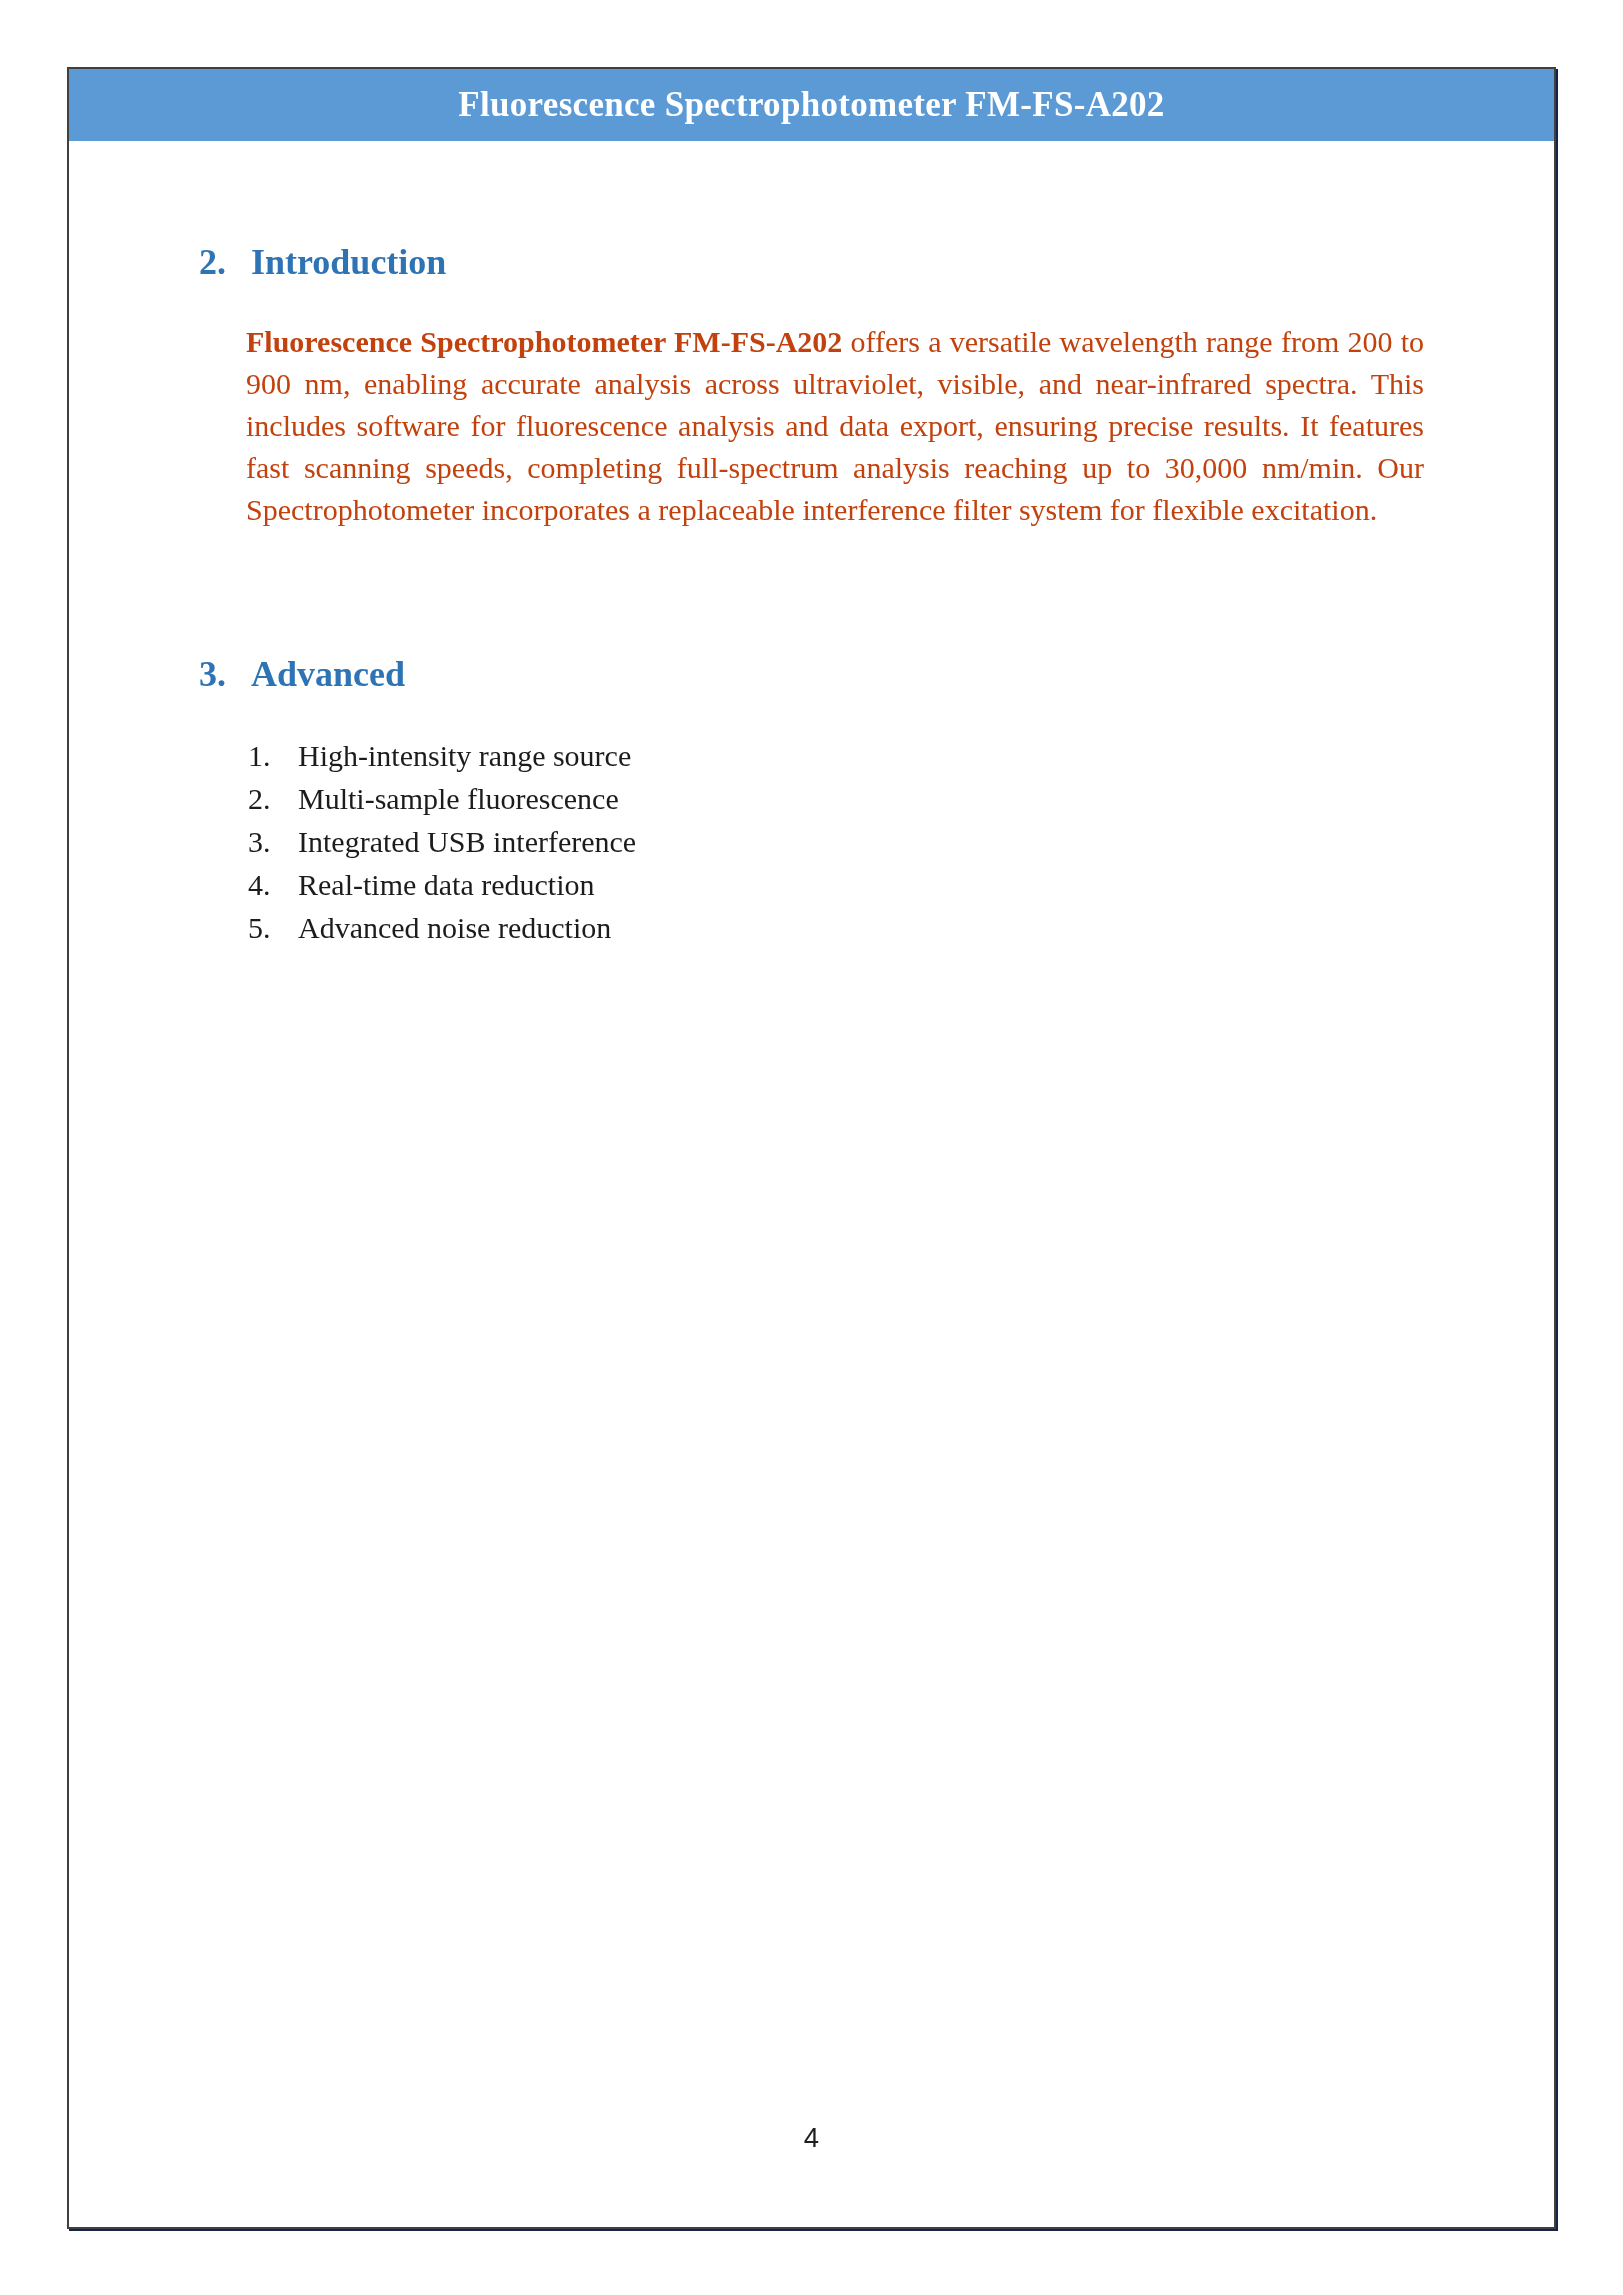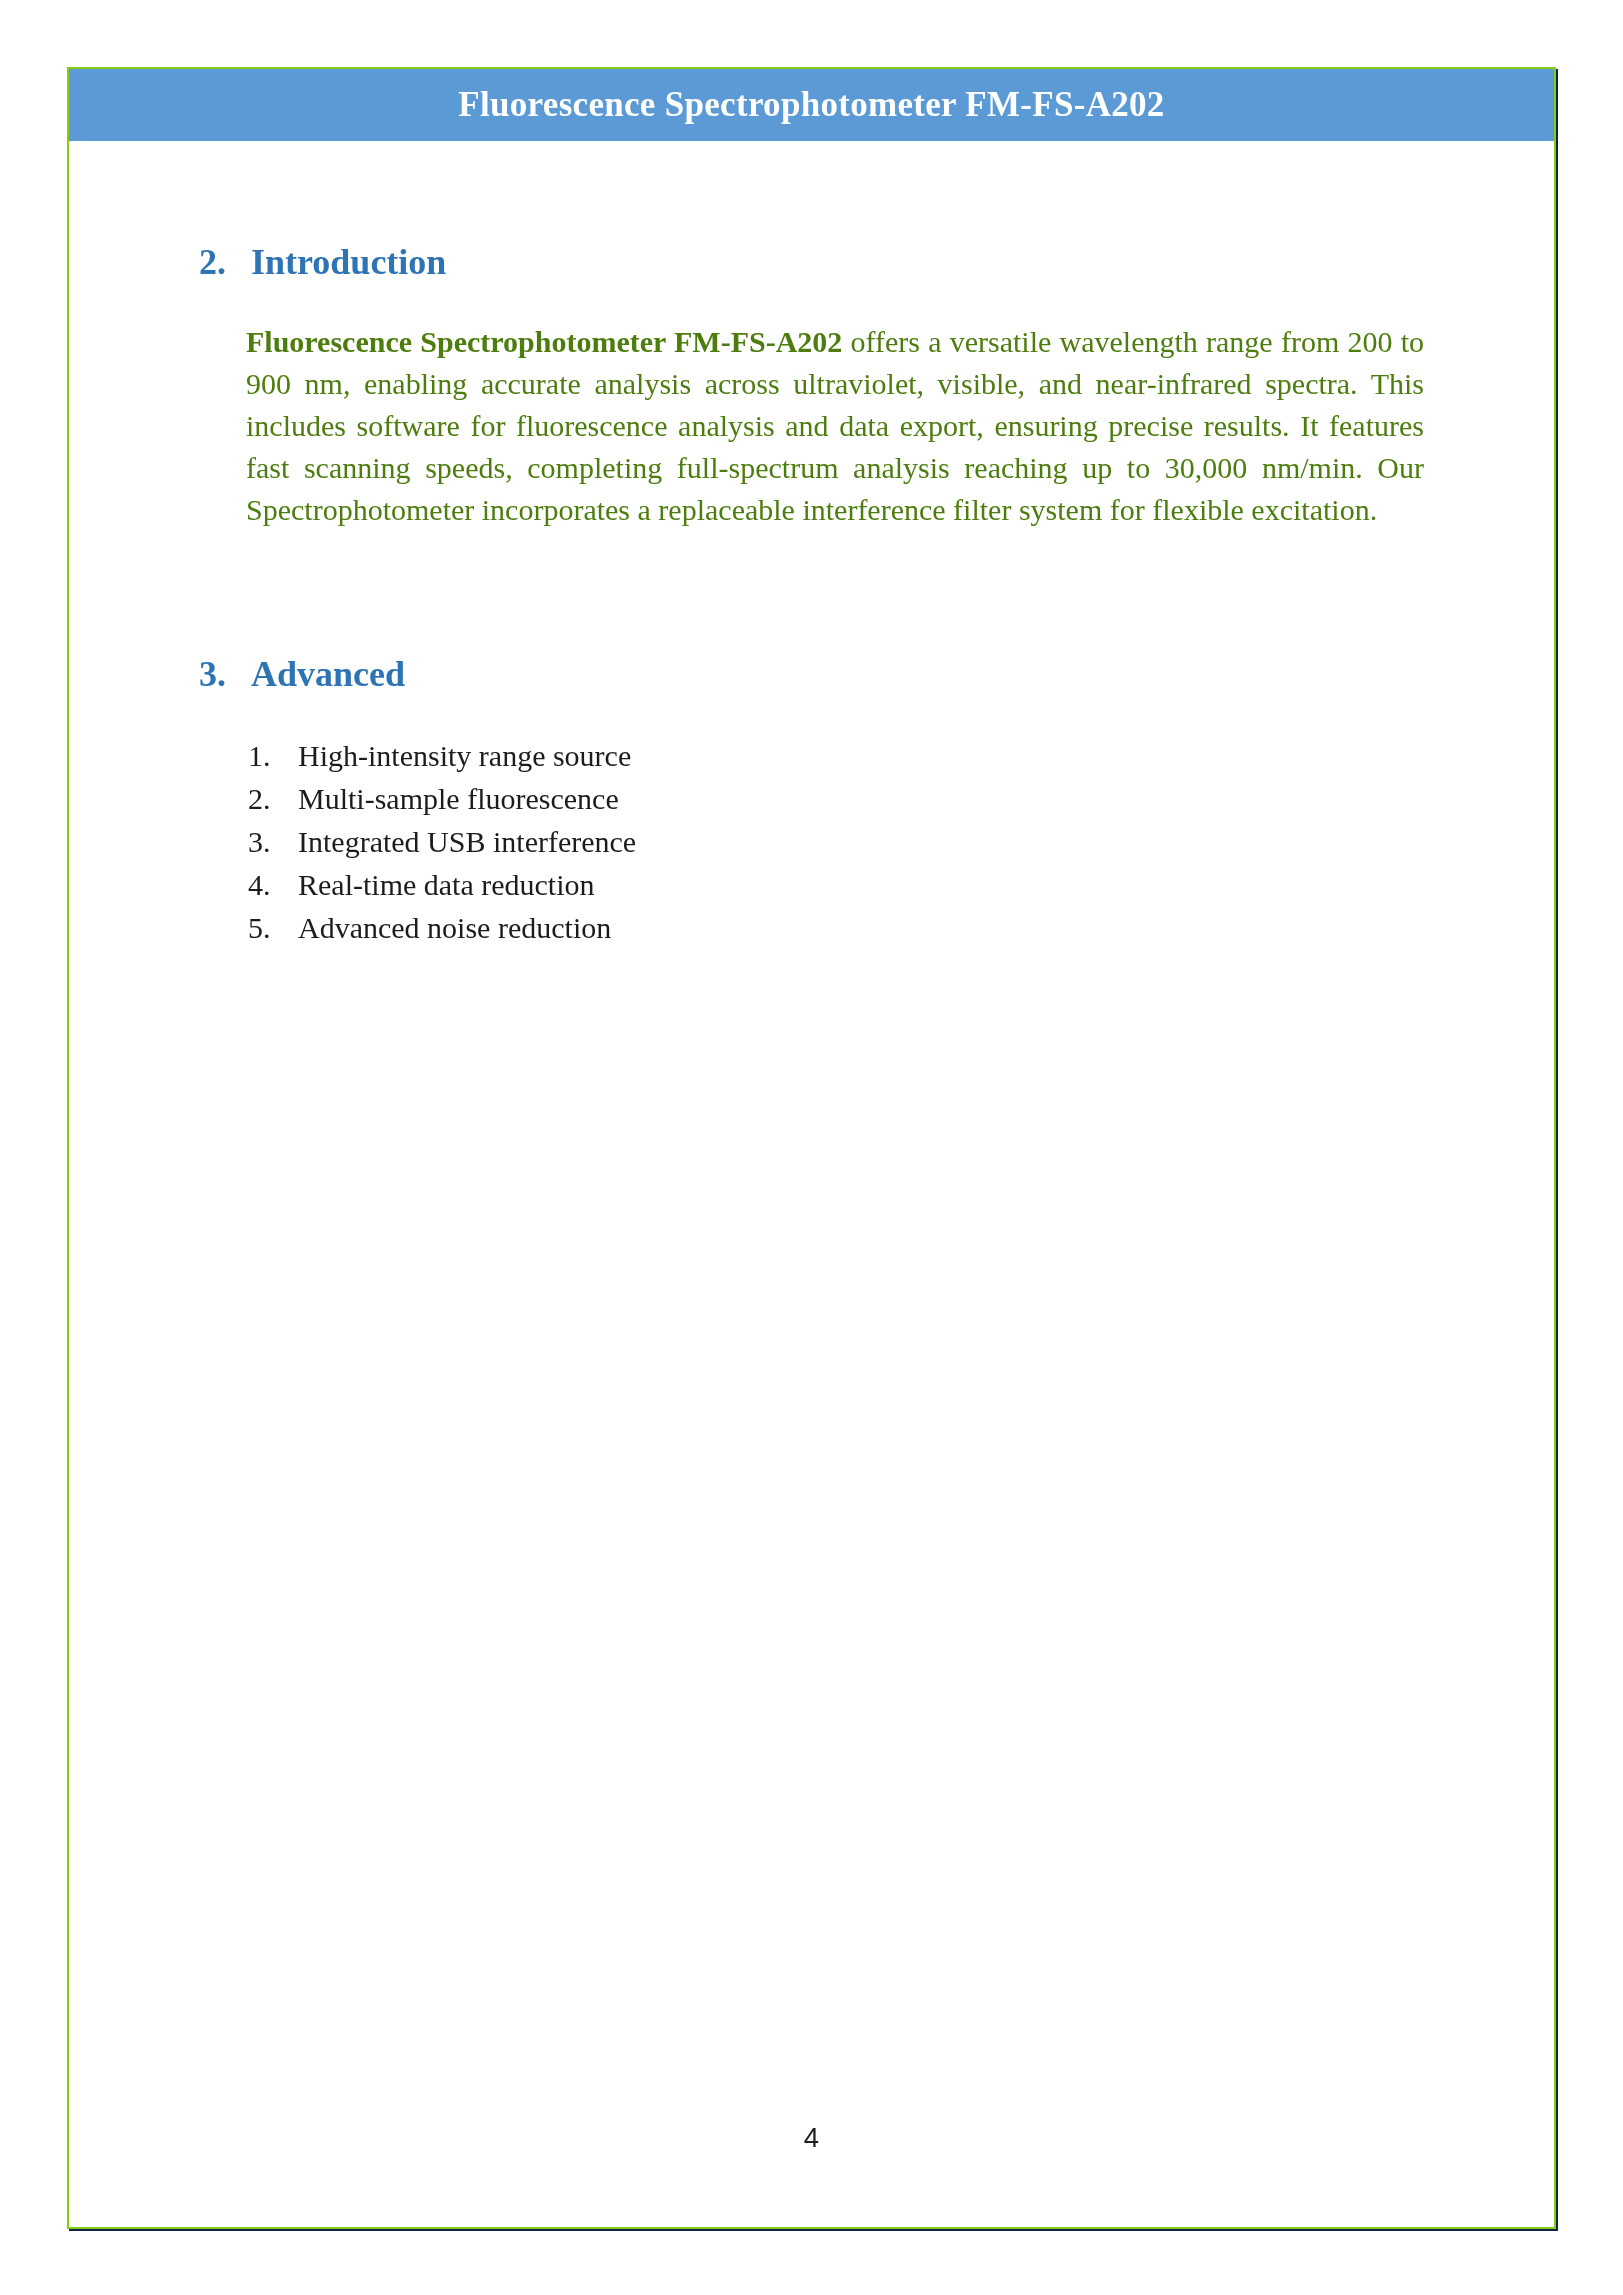--- a/index.html
+++ b/index.html
@@ -15,21 +15,21 @@
     height: 2295px;
     background: #ffffff;
     overflow: hidden;
   }
   .frame {
     position: absolute;
     left: 67px;
     top: 67px;
     width: 1489px;
     height: 2162px;
-    border: 2px solid #84cc16;
+    border: 2px solid #404040;
     box-shadow: 2px 2px 0 #152349;
     background: #ffffff;
   }
   .banner {
     width: 100%;
     height: 72px;
     background: #5b9ad5;
     display: flex;
     align-items: center;
     justify-content: center;
@@ -54,21 +54,21 @@
     flex: 0 0 52px;
   }
   .h-intro { margin-top: 98px; }
   .h-features { margin-top: 120px; }
   .body-paragraph {
     margin-top: 35px;
     margin-left: 177px;
     width: 1178px;
     font-size: 30px;
     line-height: 42px;
-    color: #4d7c0f;
+    color: #c2410c;
     text-align: justify;
   }
   .body-paragraph .lead { font-weight: bold; }
   .features-list {
     margin-top: 36px;
     margin-left: 179px;
     font-size: 30px;
     line-height: 43px;
     color: #1c1c1c;
   }

